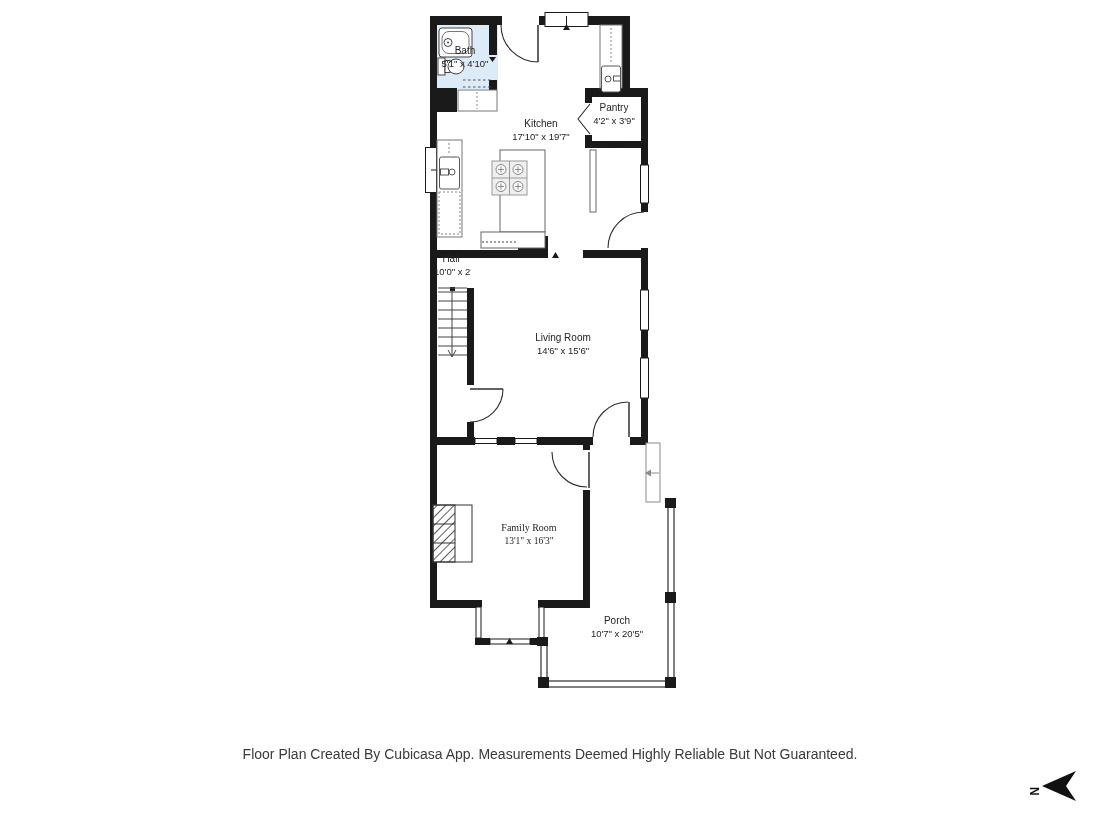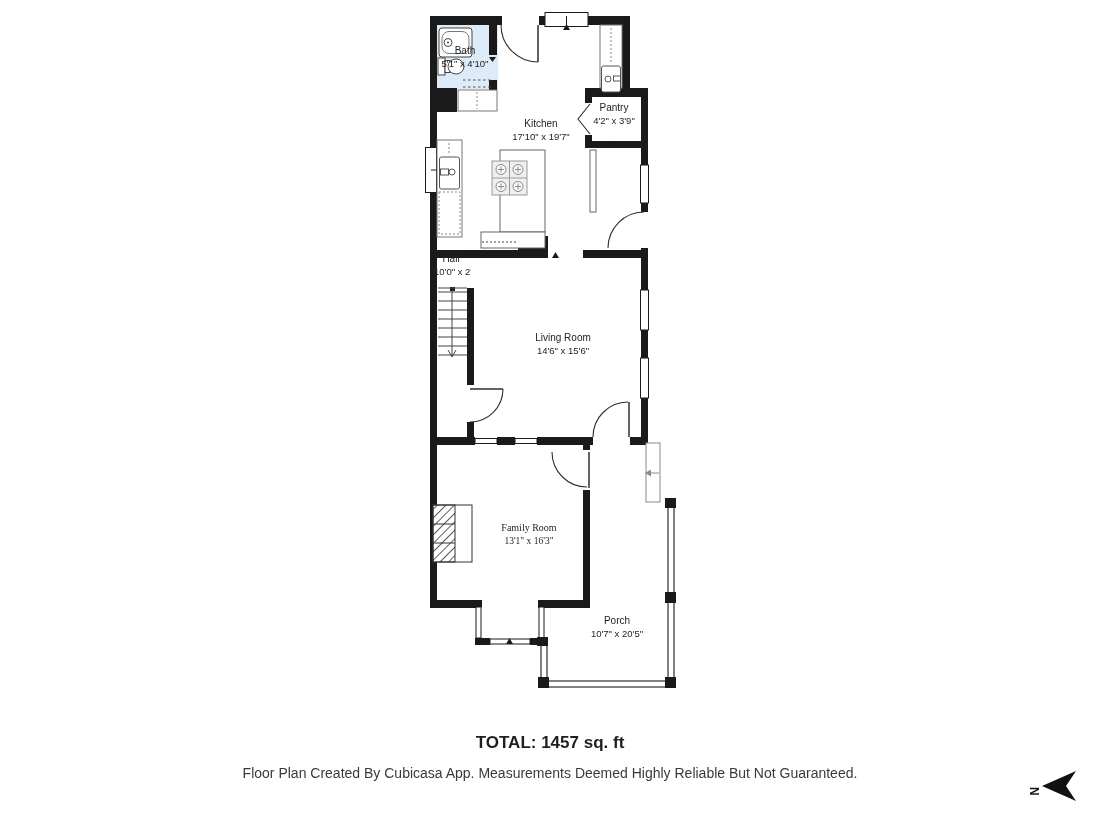--- a/index.html
+++ b/index.html
@@ -251,17 +251,16 @@
 <div class="label" style="left:474px;top:522px;width:110px;font-family:Liberation Serif, serif;">
   <div>Family Room</div>
   <div class="dims">13'1" x 16'3"</div>
 </div>
 <div class="label" style="left:567px;top:595px;width:100px;margin-top:20px;">
   <div>Porch</div>
   <div class="dims">10'7" x 20'5"</div>
 </div>
 
 <div class="summary">
-  <div class="total">TOTAL: 1457 sq. ft</div>
   <div class="disclaimer">Floor Plan Created By Cubicasa App. Measurements Deemed Highly Reliable But Not Guaranteed.</div>
 </div>
 
 </div>
 
 </body></html>

